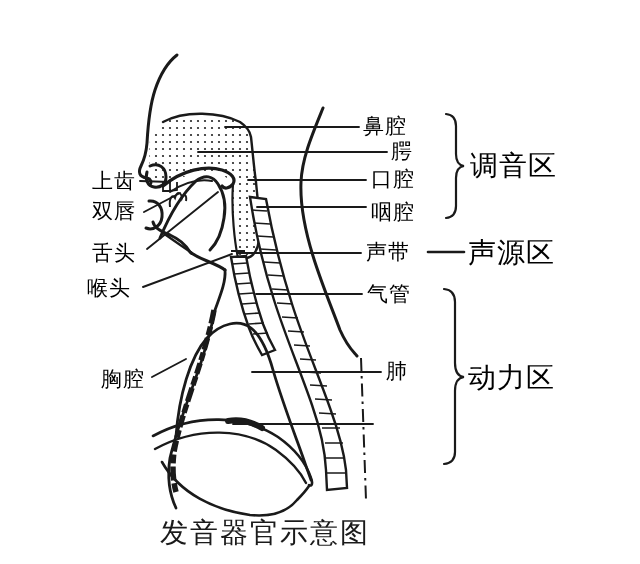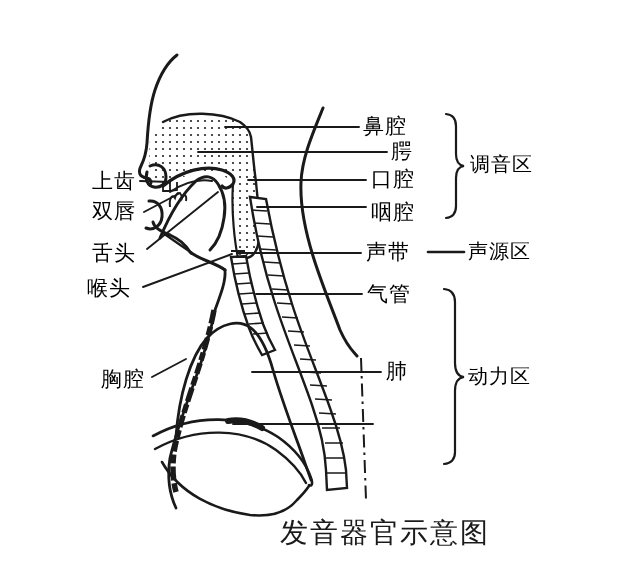--- a/index.html
+++ b/index.html
@@ -1,22 +1,22 @@
 <!DOCTYPE html>
 <html><head>
 <meta charset="utf-8">
 <style>
   html,body{margin:0;padding:0;background:#fff;}
   #stage{position:relative;width:640px;height:564px;background:#fff;overflow:hidden;
          font-family:"Liberation Sans",sans-serif;}
   #art{position:absolute;left:0;top:0;}
   .lbl{position:absolute;font-size:21px;line-height:26px;color:#000000;
        white-space:nowrap;letter-spacing:1px;}
-  .zone{font-size:20px;letter-spacing:1px;font-family:Liberation Mono, monospace;}
-  .title{position:absolute;left:160px;top:514px;width:330px;text-align:right;
+  .zone{font-size:28px;letter-spacing:1px;}
+  .title{position:absolute;left:160px;top:514px;width:330px;text-align:left;
          font-size:28px;letter-spacing:2px;color:#1a1a1a;}
 </style>
 </head>
 <body>
 
 <div id="stage">
 
   <svg id="art" width="640" height="564" viewBox="0 0 640 564">
     <defs>
       <pattern id="dots" width="7" height="7" patternUnits="userSpaceOnUse">

